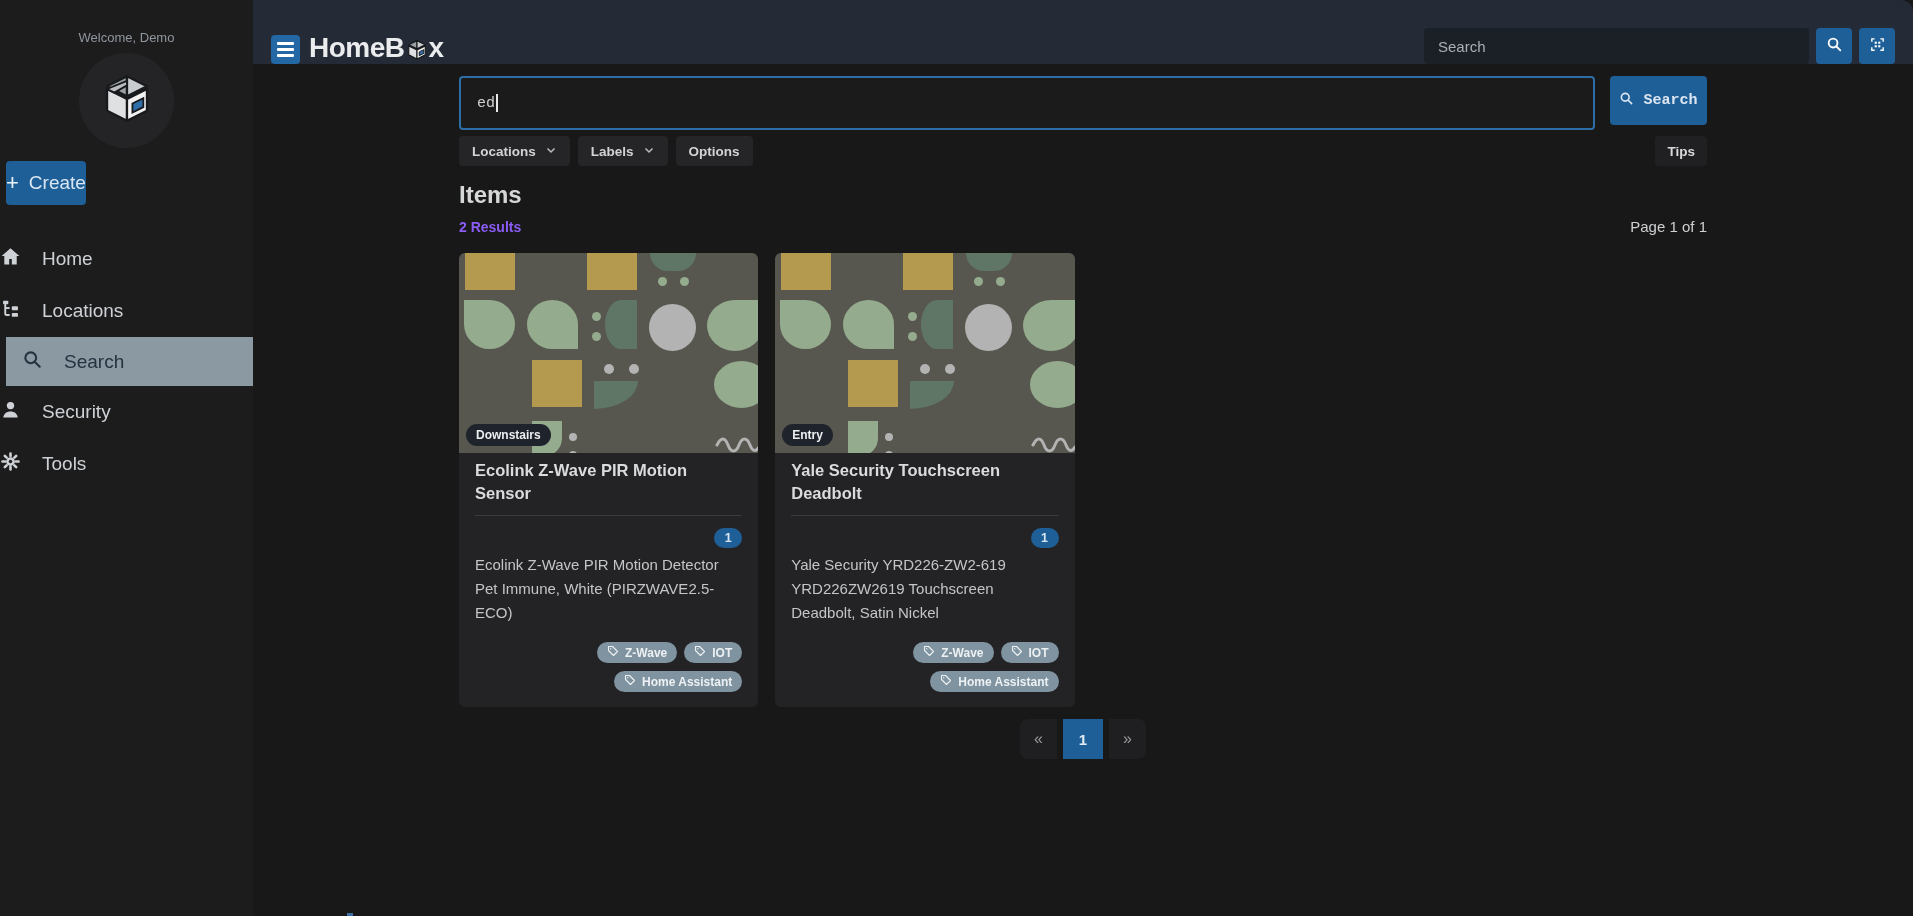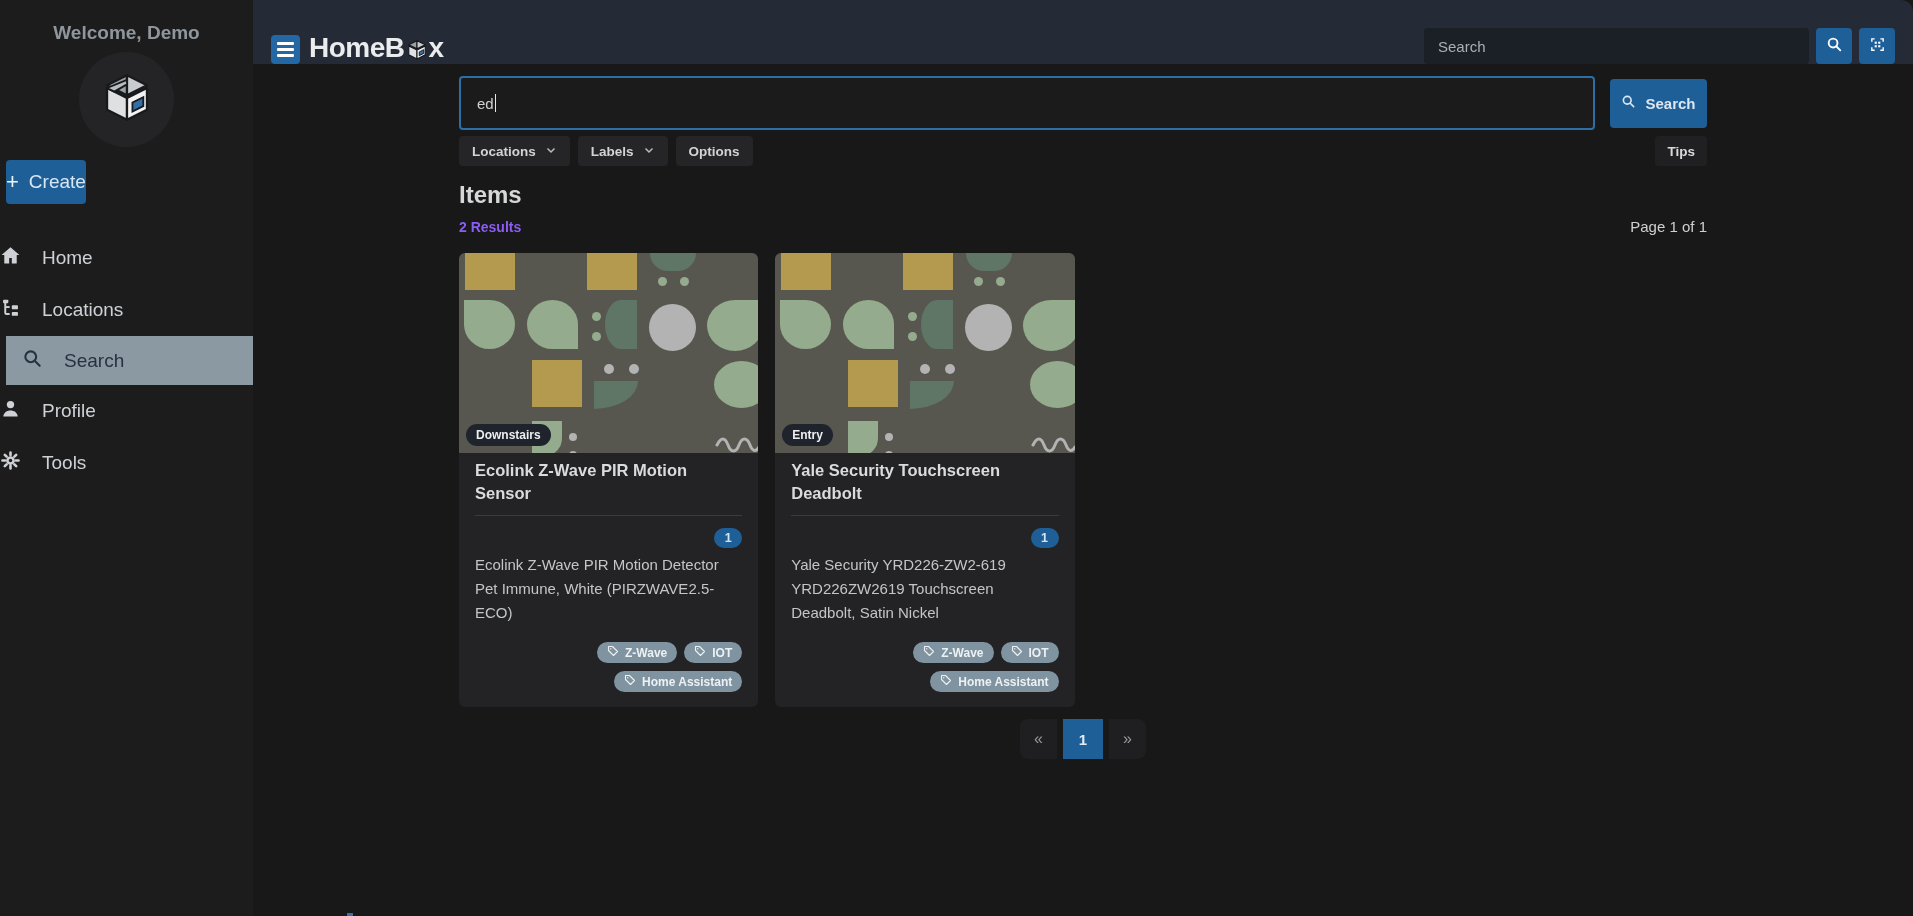--- a/index.html
+++ b/index.html
@@ -7,21 +7,21 @@
   body {
     font-family:"Liberation Sans", sans-serif;
     background:#181818; color:#d4d5d7; position:relative;
   }
 
   
   .sidebar {
     position:absolute; left:0; top:0; bottom:0; width:253px;
     background:#1c1c1d; z-index:5;
   }
-  .welcome { text-align:center; margin-top:22px; font-size:19px; font-weight:bold; color:#8f969d; }
+  .welcome { text-align:center; margin-top:30px; font-size:13px; font-weight:normal; color:#8f969d; }
   .logo-wrap { width:95px; height:95px; border-radius:50%; background:#242427; margin:8px auto 0;
     display:flex; align-items:center; justify-content:center; }
   .create-btn {
     display:flex; align-items:center; justify-content:center; gap:10px;
     margin:13px 6px 0; height:44px; background:#1f5f97; border:none; border-radius:4px;
     color:#d8e6f4; font-size:19px; font-family:inherit; cursor:pointer;
   }
   .create-btn .plus { font-size:22px; font-weight:400; color:#eaf2fa; }
   .nav { margin-top:28px; }
   .nav-item {
@@ -48,21 +48,21 @@
     width:385px; height:36px; background:#1b1f26; border:none; border-radius:4px;
     color:#d6d8da; font-size:15px; font-family:inherit; padding:0 14px;
   }
   .topbar-search::placeholder { color:#a9b0b8; opacity:1; }
   .icon-btn { width:36px; height:36px; border:none; border-radius:4px; background:#1f5f97;
     display:flex; align-items:center; justify-content:center; cursor:pointer; }
   .icon-btn svg { width:17px; height:17px; }
 
   
   .content { width:1248px; margin:0 auto; padding-top:12px; }
-  .search-row { display:flex; align-items:center; gap:15px; }
+  .search-row { display:flex; gap:15px;font-family:Liberation Mono, monospace; }
   .query-input {
     flex:1; height:54px; background:#1b1b1b; border:2px solid #2e6ea6; border-radius:4px;
     display:flex; align-items:center; padding:0 16px; font-size:15px; color:#cfd0d2; cursor:text;
   }
   .caret { display:inline-block; width:1.5px; height:18px; background:#e8e8e8; margin-left:1px; }
   .search-btn {
     width:97px; height:49px; background:#1f5f97; border:none; border-radius:4px;
     display:flex; align-items:center; justify-content:center; gap:9px;
     color:#dbe6f2; font-size:15px; font-weight:bold; font-family:inherit; cursor:pointer;
   }
@@ -156,21 +156,21 @@
             <circle cx="10" cy="10" r="6.2"></circle>
             <path d="m14.8 14.8 5.4 5.4" stroke-linecap="round"></path>
           </svg></span>
       <span>Search</span>
     </div>
     <div class="nav-item">
       <span><svg viewBox="0 0 24 24" fill="currentColor">
             <circle cx="12" cy="7.5" r="4.2"></circle>
             <path d="M3.8 21c.4-4.4 3.9-6.8 8.2-6.8s7.8 2.4 8.2 6.8z"></path>
           </svg></span>
-      <span>Profile</span>
+      <span>Security</span>
     </div>
     <div class="nav-item">
       <span><svg viewBox="0 0 24 24" fill="none" stroke="currentColor">
             <g stroke-width="3" stroke-linecap="round">
               <path d="M12 2.8v3M12 18.2v3M2.8 12h3M18.2 12h3M5.5 5.5l2.1 2.1M16.4 16.4l2.1 2.1M18.5 5.5l-2.1 2.1M7.6 16.4l-2.1 2.1"></path>
             </g>
             <circle cx="12" cy="12" r="5" fill="currentColor" stroke="none"></circle>
             <circle cx="12" cy="12" r="2" fill="#1c1c1d" stroke="none"></circle>
           </svg></span>
       <span>Tools</span>

